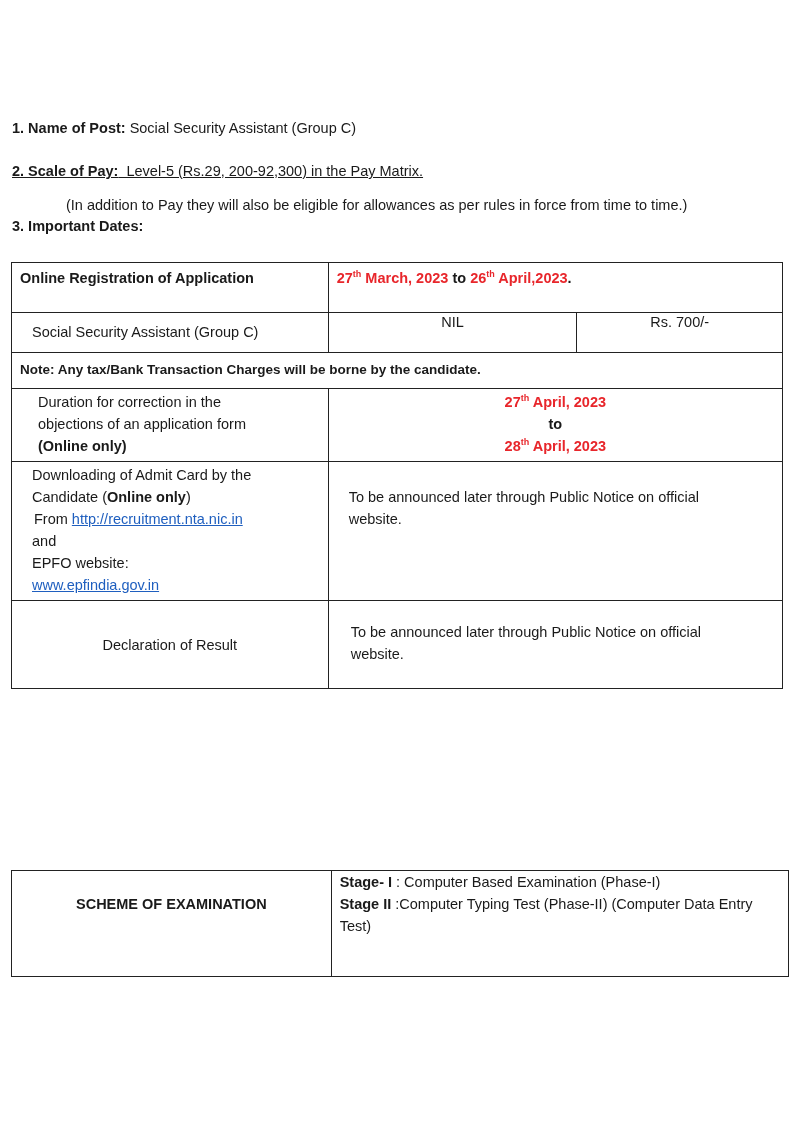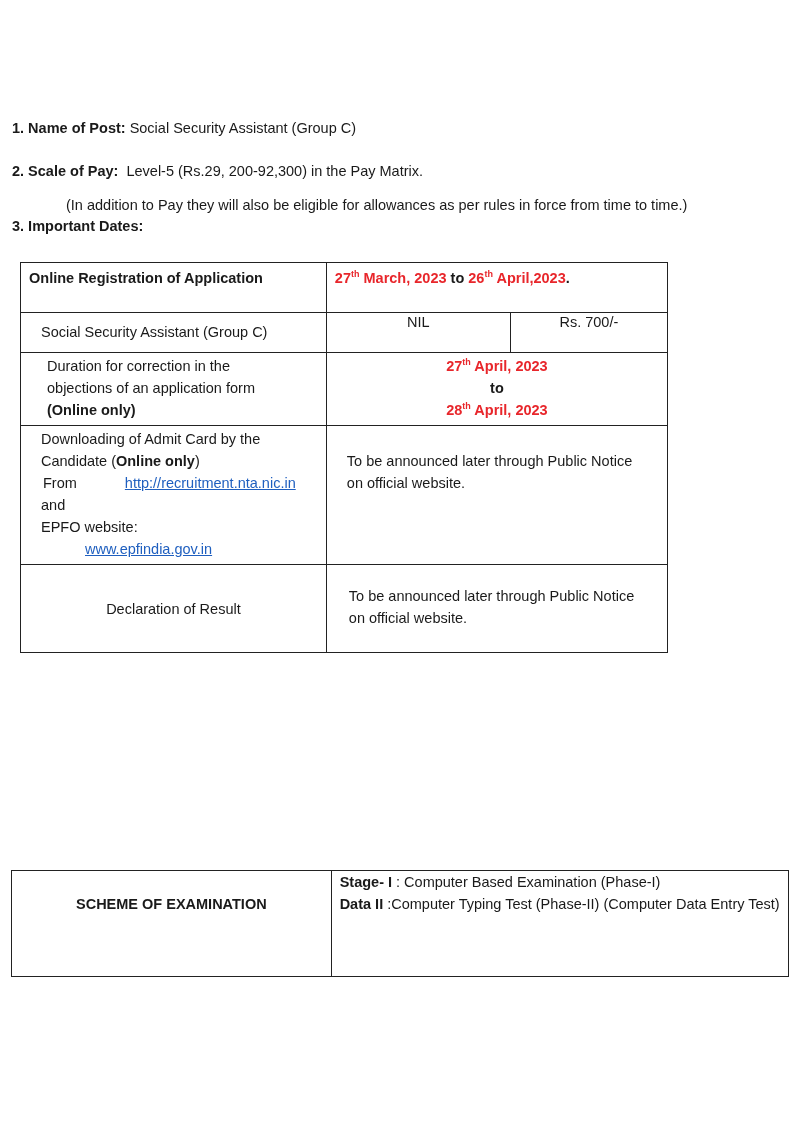--- a/index.html
+++ b/index.html
@@ -4,36 +4,36 @@
 <style>
   html, body { margin:0; padding:0; background:#ffffff; }
   body { width:800px; height:1132px; position:relative; font-family:"Liberation Sans", sans-serif; color:#1a1a1a; font-size:14.5px; overflow:hidden; }
   .para { position:absolute; left:12px; white-space:nowrap; }
   .b { font-weight:bold; }
   .red { color:#e8262b; font-weight:bold; }
   sup { font-size:9px; vertical-align:super; line-height:0; }
   table { position:absolute; border-collapse:collapse; }
   td { border:1.5px solid #222; vertical-align:top; padding:0; }
   .cell { padding:4px 8px; line-height:22px; }
-  .link { color:#1f5fbf; text-decoration:underline;margin-left:44px; }
+  .link { color:#1f5fbf; text-decoration:underline; }
   .center { text-align:center; }
 </style>
 </head>
 <body>
 
 <div class="para" style="top:120px;">
   <span class="b">1. Name of Post:</span><span> Social Security Assistant (Group C)</span>
 </div>
-<div class="para" style="top:163px;">
+<div class="para" style="top:163px;text-decoration:underline;">
   <span class="b">2. Scale of Pay:</span><span style="white-space:pre">  Level-5 (Rs.29, 200-92,300) in the Pay Matrix.</span>
 </div>
 <div class="para" style="top:197px; left:66px;">(In addition to Pay they will also be eligible for allowances as per rules in force from time to time.)</div>
 <div class="para b" style="top:218px;">3. Important Dates:</div>
 
-<table style="left:20px; top:262px; width:648px;">
+<table style="left:11px; top:262px; width:772px;">
   <colgroup>
       <col style="width:318px">
       <col style="width:252px">
       <col style="width:208px">
     </colgroup>
   <tbody>
       <tr style="height:50px">
     <td>
           <div class="cell b">Online Registration of Application</div>
         </td>
@@ -45,20 +45,25 @@
   </tr>
   <tr style="height:40px">
     <td>
           <div class="cell" style="padding-left:20px; padding-top:8px">Social Security Assistant (Group C)</div>
         </td>
     <td>
           <div class="cell center" style="padding-top:0; line-height:18px">NIL</div>
         </td>
     <td>
           <div class="cell center" style="padding-top:0; line-height:18px">Rs. 700/-</div>
+        </td>
+  </tr>
+  <tr style="height:36px">
+    <td colspan="3">
+          <div class="cell b" style="font-size:13.5px; padding-top:6px">Note: Any tax/Bank Transaction Charges will be borne by the candidate.</div>
         </td>
   </tr>
   <tr style="height:70px">
     <td>
           <div class="cell" style="padding-left:26px; padding-top:2px">
       <div>Duration for correction in the</div>
       <div>objections of an application form</div>
       <div class="b">(Online only)</div>
     </div>
         </td>
@@ -102,18 +107,18 @@
       <col style="width:458px">
     </colgroup>
   <tbody>
       <tr style="height:106px">
     <td style="vertical-align:top">
           <div class="cell b center" style="padding-top:22px">SCHEME OF EXAMINATION</div>
         </td>
     <td>
           <div class="cell" style="padding-top:0">
       <div><span class="b">Stage- I</span><span> : Computer Based Examination (Phase-I)</span></div>
-      <div><span class="b">Data II</span><span> :Computer Typing Test (Phase-II) (Computer Data Entry Test)</span></div>
+      <div><span class="b">Stage II</span><span> :Computer Typing Test (Phase-II) (Computer Data Entry Test)</span></div>
     </div>
         </td>
   </tr>
 </tbody>
   </table>
 
 </body></html>

